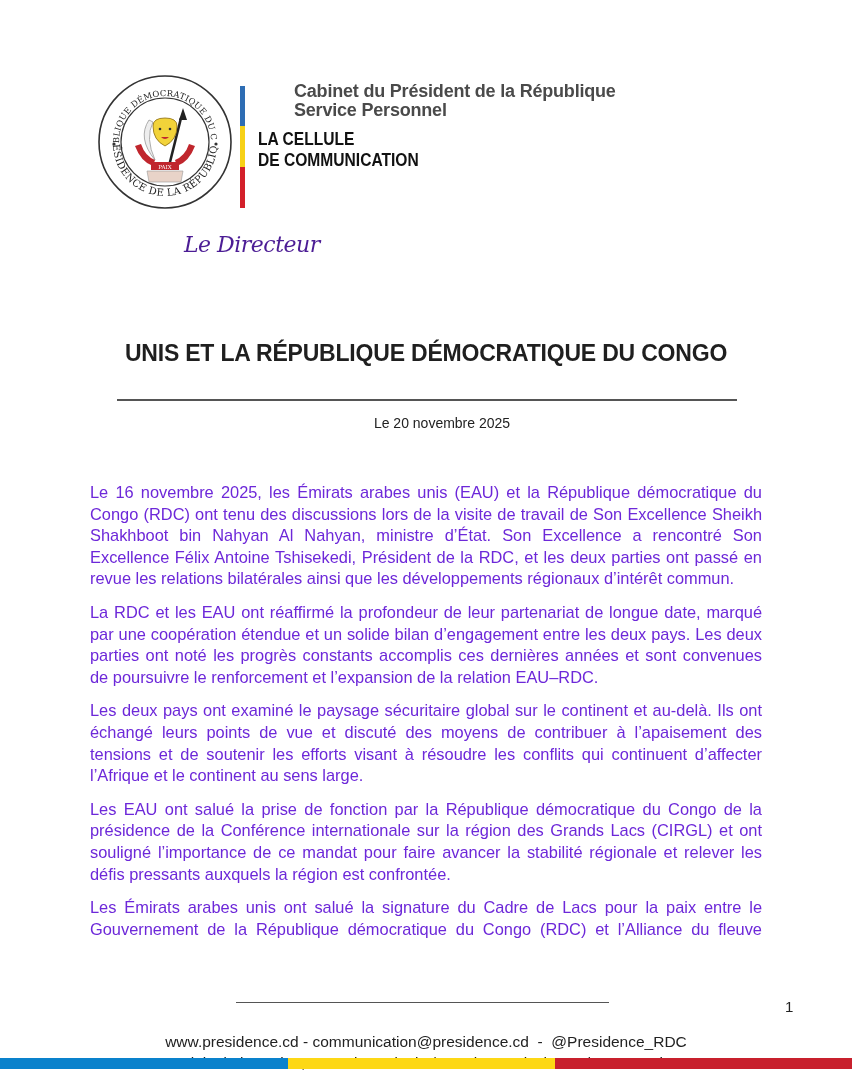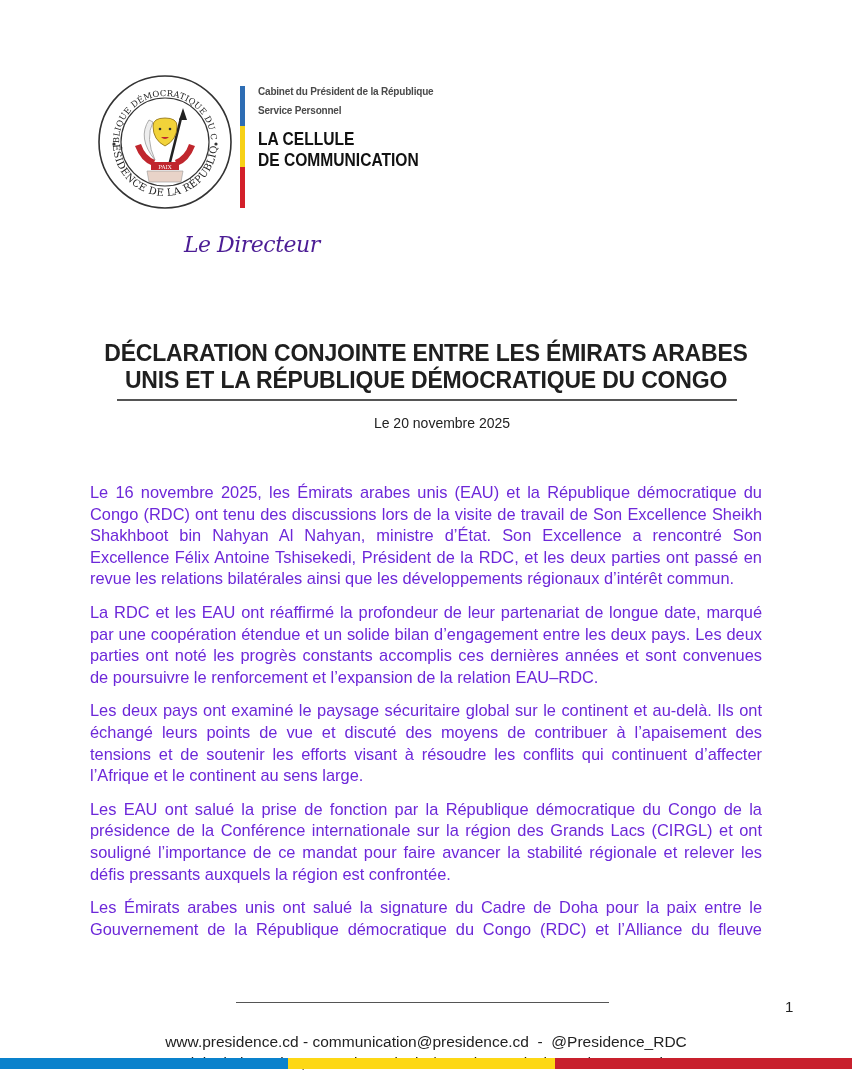--- a/index.html
+++ b/index.html
@@ -8,21 +8,21 @@
     font-family: "Liberation Sans", sans-serif; color: #1d1d1b;
   }
   .letterhead { position: absolute; left: 0; top: 0; width: 852px; height: 300px; }
   .seal { position: absolute; left: 97px; top: 74px; width: 136px; height: 136px; }
   .vbar { position: absolute; left: 240px; top: 86px; width: 5px; height: 122px; }
   .vbar div { width: 5px; }
   .vbar .b { height: 40px; background: #2e6db4; }
   .vbar .y { height: 41px; background: #f7d117; }
   .vbar .r { height: 41px; background: #d3202a; }
   .org { position: absolute; left: 258px; top: 82px; }
-  .org .l1, .org .l2 { font-size: 10px; font-weight: bold; color: #4a4a4a; line-height: 19px; letter-spacing: -0.2px; }
+  .org .l1, .org .l2 { font-size: 18px; font-weight: bold; color: #4a4a4a; line-height: 19px; letter-spacing: -0.2px; margin-left: 36px; }
   .org .cell { margin-top: 8px; font-size: 19px; font-weight: bold; color: #111; line-height: 21px; transform: scaleX(0.82); transform-origin: left; letter-spacing: 0px; white-space: nowrap; }
   .signature { position: absolute; left: 184px; top: 232px; font-family: "DejaVu Serif", serif; font-style: italic; font-size: 22px; color: #4c1d95; letter-spacing: -0.5px; }
 
   .title { position: absolute; left: 90px; top: 340px; width: 672px; text-align: center; font-size: 23px; font-weight: bold; line-height: 27px; color: #1f1f1f; letter-spacing: -0.2px; }
   .title-rule { position: absolute; left: 117px; top: 399px; width: 620px; height: 2px; background: #555; }
   .date { position: absolute; left: 16px; width: 852px; top: 415px; text-align: center; font-size: 14px; color: #222; }
 
   .body { position: absolute; left: 90px; top: 482px; width: 672px; font-size: 16.4px; line-height: 21.6px; color: #6d28d9; text-align: justify; }
   .body p { margin: 0 0 12px 0; }
 
@@ -81,32 +81,31 @@
     <div class="l1">Cabinet du Président de la République</div>
     <div class="l2">Service Personnel</div>
     <div class="cell">LA CELLULE</div>
     <div class="cell" style="margin-top:0">DE COMMUNICATION</div>
   </div>
 
   <div class="signature">Le Directeur</div>
 </div>
 
 <div class="title">
-  <div>DÉCLARATION CONJOINTE ENTRE LES ÉMIRATS ARABES</div>
   <div>UNIS ET LA RÉPUBLIQUE DÉMOCRATIQUE DU CONGO</div>
 </div>
 <div class="title-rule"></div>
 <div class="date">Le 20 novembre 2025</div>
 
 <div class="body">
   <p>Le 16 novembre 2025, les Émirats arabes unis (EAU) et la République démocratique du Congo (RDC) ont tenu des discussions lors de la visite de travail de Son Excellence Sheikh Shakhboot bin Nahyan Al Nahyan, ministre d’État. Son Excellence a rencontré Son Excellence Félix Antoine Tshisekedi, Président de la RDC, et les deux parties ont passé en revue les relations bilatérales ainsi que les développements régionaux d’intérêt commun.</p>
   <p>La RDC et les EAU ont réaffirmé la profondeur de leur partenariat de longue date, marqué par une coopération étendue et un solide bilan d’engagement entre les deux pays. Les deux parties ont noté les progrès constants accomplis ces dernières années et sont convenues de poursuivre le renforcement et l’expansion de la relation EAU–RDC.</p>
   <p>Les deux pays ont examiné le paysage sécuritaire global sur le continent et au-delà. Ils ont échangé leurs points de vue et discuté des moyens de contribuer à l’apaisement des tensions et de soutenir les efforts visant à résoudre les conflits qui continuent d’affecter l’Afrique et le continent au sens large.</p>
   <p>Les EAU ont salué la prise de fonction par la République démocratique du Congo de la présidence de la Conférence internationale sur la région des Grands Lacs (CIRGL) et ont souligné l’importance de ce mandat pour faire avancer la stabilité régionale et relever les défis pressants auxquels la région est confrontée.</p>
-  <p style="text-align-last: justify;">Les Émirats arabes unis ont salué la signature du Cadre de Doha pour la paix entre le Gouvernement de la République démocratique du Congo (RDC) et l’Alliance du fleuve</p>
+  <p style="text-align-last: justify;">Les Émirats arabes unis ont salué la signature du Cadre de Lacs pour la paix entre le Gouvernement de la République démocratique du Congo (RDC) et l’Alliance du fleuve</p>
 </div>
 
 <div class="footer-rule"></div>
 <div class="footer">
   <div style="white-space:pre;">www.presidence.cd - communication@presidence.cd  -  @Presidence_RDC</div>
   <div style="white-space:pre;">Palais de la Nation, Av. Roi Baudouin / Gombe  -  Kinshasa  / BP 201 Kin1</div>
 </div>
 <div class="page-num">1</div>
 
 <div class="flag-bar">

